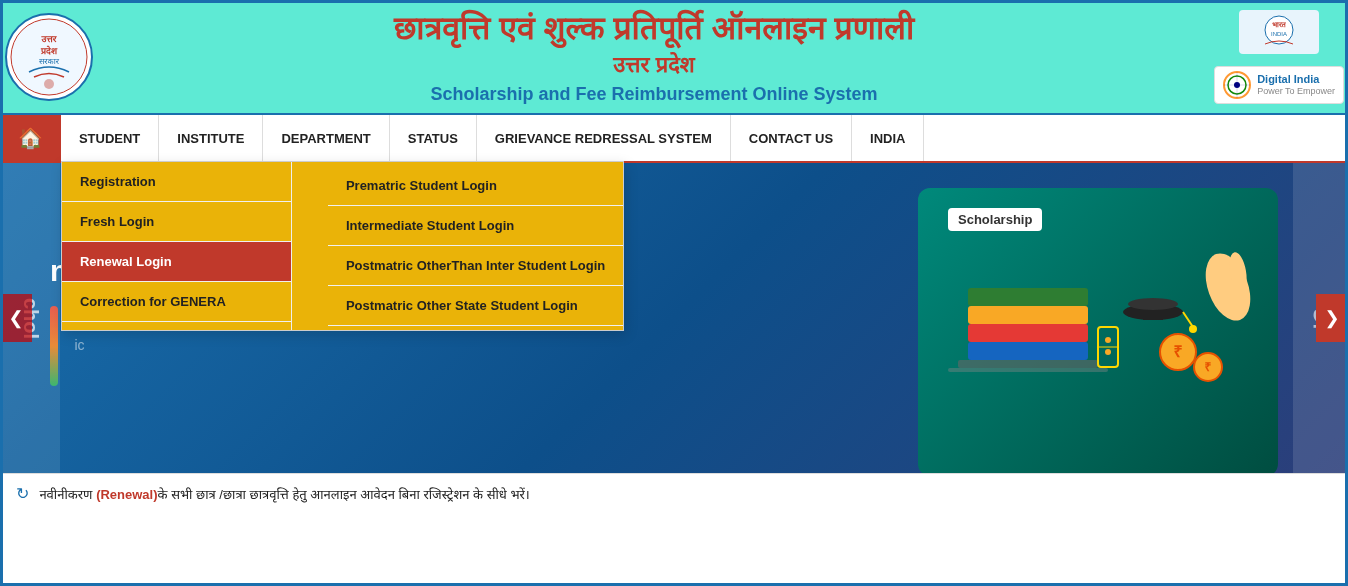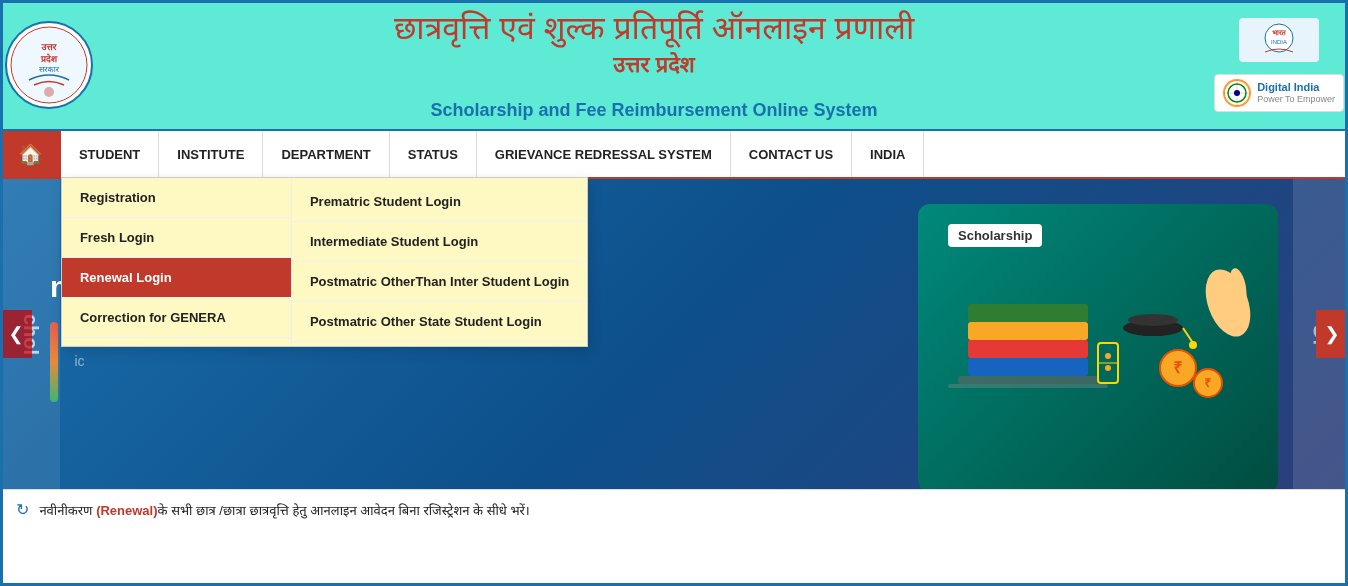--- a/index.html
+++ b/index.html
@@ -19,35 +19,35 @@
       height: 90px;
       flex-shrink: 0;
     }
     .header-logo svg { width: 90px; height: 90px; }
     .header-text {
       flex: 1;
       text-align: center;
     }
     .header-title-hindi {
       font-size: 32px;
-      font-weight: normal;
+      font-weight: bold;
       color: #c0392b;
       line-height: 1.3;
     }
     .header-subtitle-hindi {
       font-size: 22px;
       font-weight: bold;
       color: #c0392b;
       line-height: 1.4;
     }
     .header-title-english {
       font-size: 18px;
       font-weight: bold;
       color: #1a6fad;
-      margin-top: 20px;
+      margin-top: 4px;
     }
     .header-right {
       display: flex;
       flex-direction: column;
       align-items: center;
       gap: 12px;
       flex-shrink: 0;
     }
     .digital-india-badge {
       display: flex;
@@ -100,26 +100,27 @@
       white-space: nowrap;
       position: relative;
       height: 46px;
     }
 
     
     .dropdown-container {
       position: absolute;
       top: 46px;
       left: 0;
-      background: #fef9c3;
+      background: #eab308;
       border: 1px solid #ccc;
       box-shadow: 2px 4px 12px rgba(0,0,0,0.15);
       z-index: 200;
       min-width: 500px;
       display: flex;
+      gap: 36px;
     }
     .dropdown-left {
       width: 230px;
       border-right: 1px solid #eee;
     }
     .dropdown-left-item {
       padding: 12px 18px;
       font-size: 13px;
       color: #222;
       cursor: pointer;

